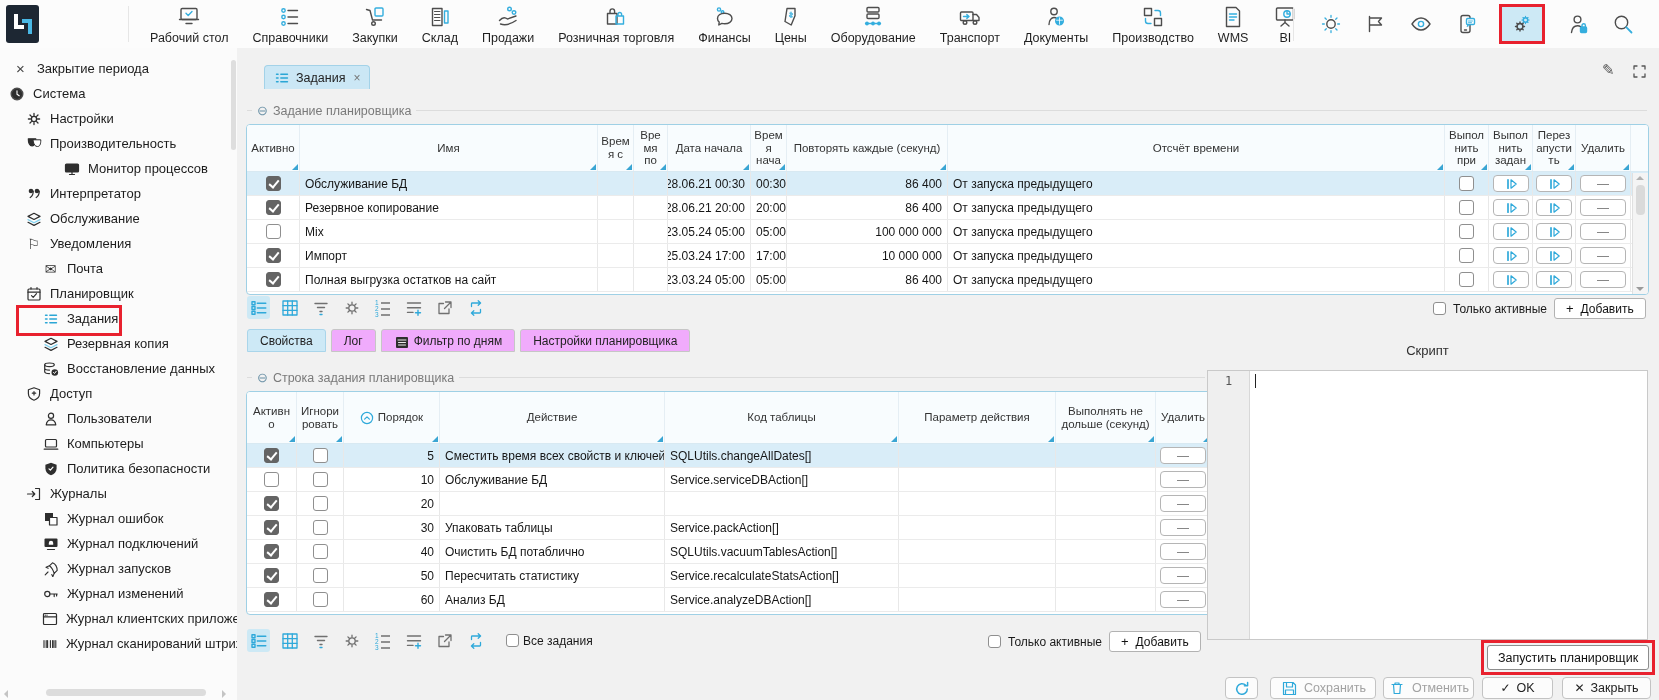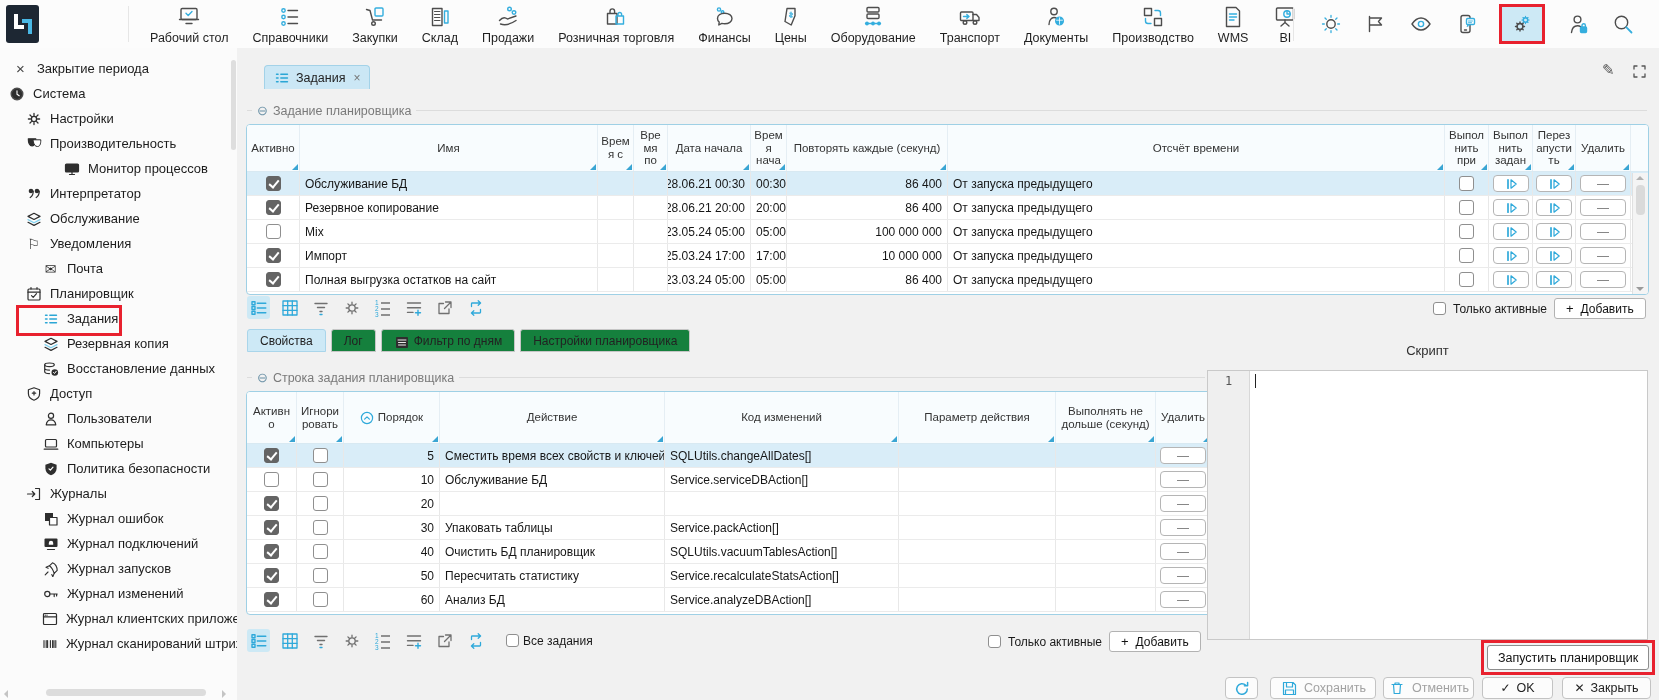--- a/index.html
+++ b/index.html
@@ -71,21 +71,21 @@
   .tool{width:23px;height:23px;display:flex;align-items:center;justify-content:center;border-radius:3px;cursor:pointer;}
   .tool.active{background:#cde9f5;}
   .chkline{display:flex;align-items:center;gap:4px;font-size:12px;color:#1a1a1a;}
   .rc1{position:absolute;left:1196px;top:250px;display:flex;align-items:center;gap:7px;}
   .rc2{position:absolute;left:751px;top:583px;display:flex;align-items:center;gap:7px;}
   .add-btn{height:21px;padding:0 11px;border:1px solid #b2b2b2;border-radius:3px;background:#fff;font-size:12px;display:flex;align-items:center;gap:7px;color:#111;cursor:pointer;}
   .add-btn .plus{font-size:13px;}
   .alltasks{margin-left:11px;}
   
   .tabs{position:absolute;left:10px;top:281px;display:flex;gap:5px;}
-  .tab{height:21px;padding:0 12px;display:flex;align-items:center;gap:6px;background:#15803d;border:1px solid #c6c6c6;border-radius:3px 3px 0 0;font-size:12px;color:#222;cursor:pointer;}
+  .tab{height:21px;padding:0 12px;display:flex;align-items:center;gap:6px;background:#f0abfc;border:1px solid #c6c6c6;border-radius:3px 3px 0 0;font-size:12px;color:#222;cursor:pointer;}
   .tab.sel{background:#cde9f6;border-color:#a9d5ea;}
   
   .script-title{position:absolute;left:970px;top:295px;width:441px;text-align:center;font-size:13px;color:#2f2f2f;}
   .script-ed{position:absolute;left:970px;top:322px;width:441px;height:270px;background:#fff;border:1px solid #c9c9c9;display:flex;box-sizing:border-box;}
   .gutter{width:42px;background:#efefef;border-right:1px solid #d8d8d8;text-align:center;font-family:"DejaVu Sans Mono",monospace;font-size:12px;color:#555;padding-top:3px;box-sizing:border-box;}
   .code{flex:1;position:relative;}
   .cursor{position:absolute;left:5px;top:3px;width:1px;height:14px;background:#222;}
   
   .run-wrap{position:absolute;left:1244px;top:592px;width:174px;height:35px;border:3px solid #e8212e;display:flex;align-items:center;justify-content:center;box-sizing:border-box;}
   .run-btn{width:162px;height:25px;background:#fff;border:1px solid #8d8d8d;border-radius:3px;font-size:12.5px;color:#111;font-family:"Liberation Sans",sans-serif;cursor:pointer;}
@@ -911,21 +911,21 @@
                 <circle cx="7" cy="7" r="5.6"></circle>
                 <path d="M4.6 8.2L7 5.8l2.4 2.4"></path>
               </svg>
             </span>
             <span>Порядок</span>
           </div>
           <div class="hcell" style="width: 225px;">
             <span>Действие</span>
           </div>
           <div class="hcell" style="width: 234px;">
-            <span>Код изменений</span>
+            <span>Код таблицы</span>
           </div>
           <div class="hcell" style="width: 157px;">
             <span>Параметр действия</span>
           </div>
           <div class="hcell" style="width: 100px;">
             <span>Выполнять не дольше (секунд)</span>
           </div>
           <div class="hcell" style="width: 55px;">
             <span>Удалить</span>
           </div>
@@ -995,21 +995,21 @@
           </div>
         </div>
         <div class="trow">
           <div class="tcell c" style="width: 50px;">
             <span class="cb on"></span>
           </div>
           <div class="tcell c" style="width: 47px;">
             <span class="cb"></span>
           </div>
           <div class="tcell r" style="width: 96px;">40</div>
-          <div class="tcell" style="width: 225px;">Очистить БД планировщик</div>
+          <div class="tcell" style="width: 225px;">Очистить БД потаблично</div>
           <div class="tcell" style="width: 234px;">SQLUtils.vacuumTablesAction[]</div>
           <div class="tcell" style="width: 157px;"></div>
           <div class="tcell" style="width: 100px;"></div>
           <div class="tcell c" style="width: 55px;">
             <button class="cell-btn dash">—</button>
           </div>
         </div>
         <div class="trow">
           <div class="tcell c" style="width: 50px;">
             <span class="cb on"></span>

